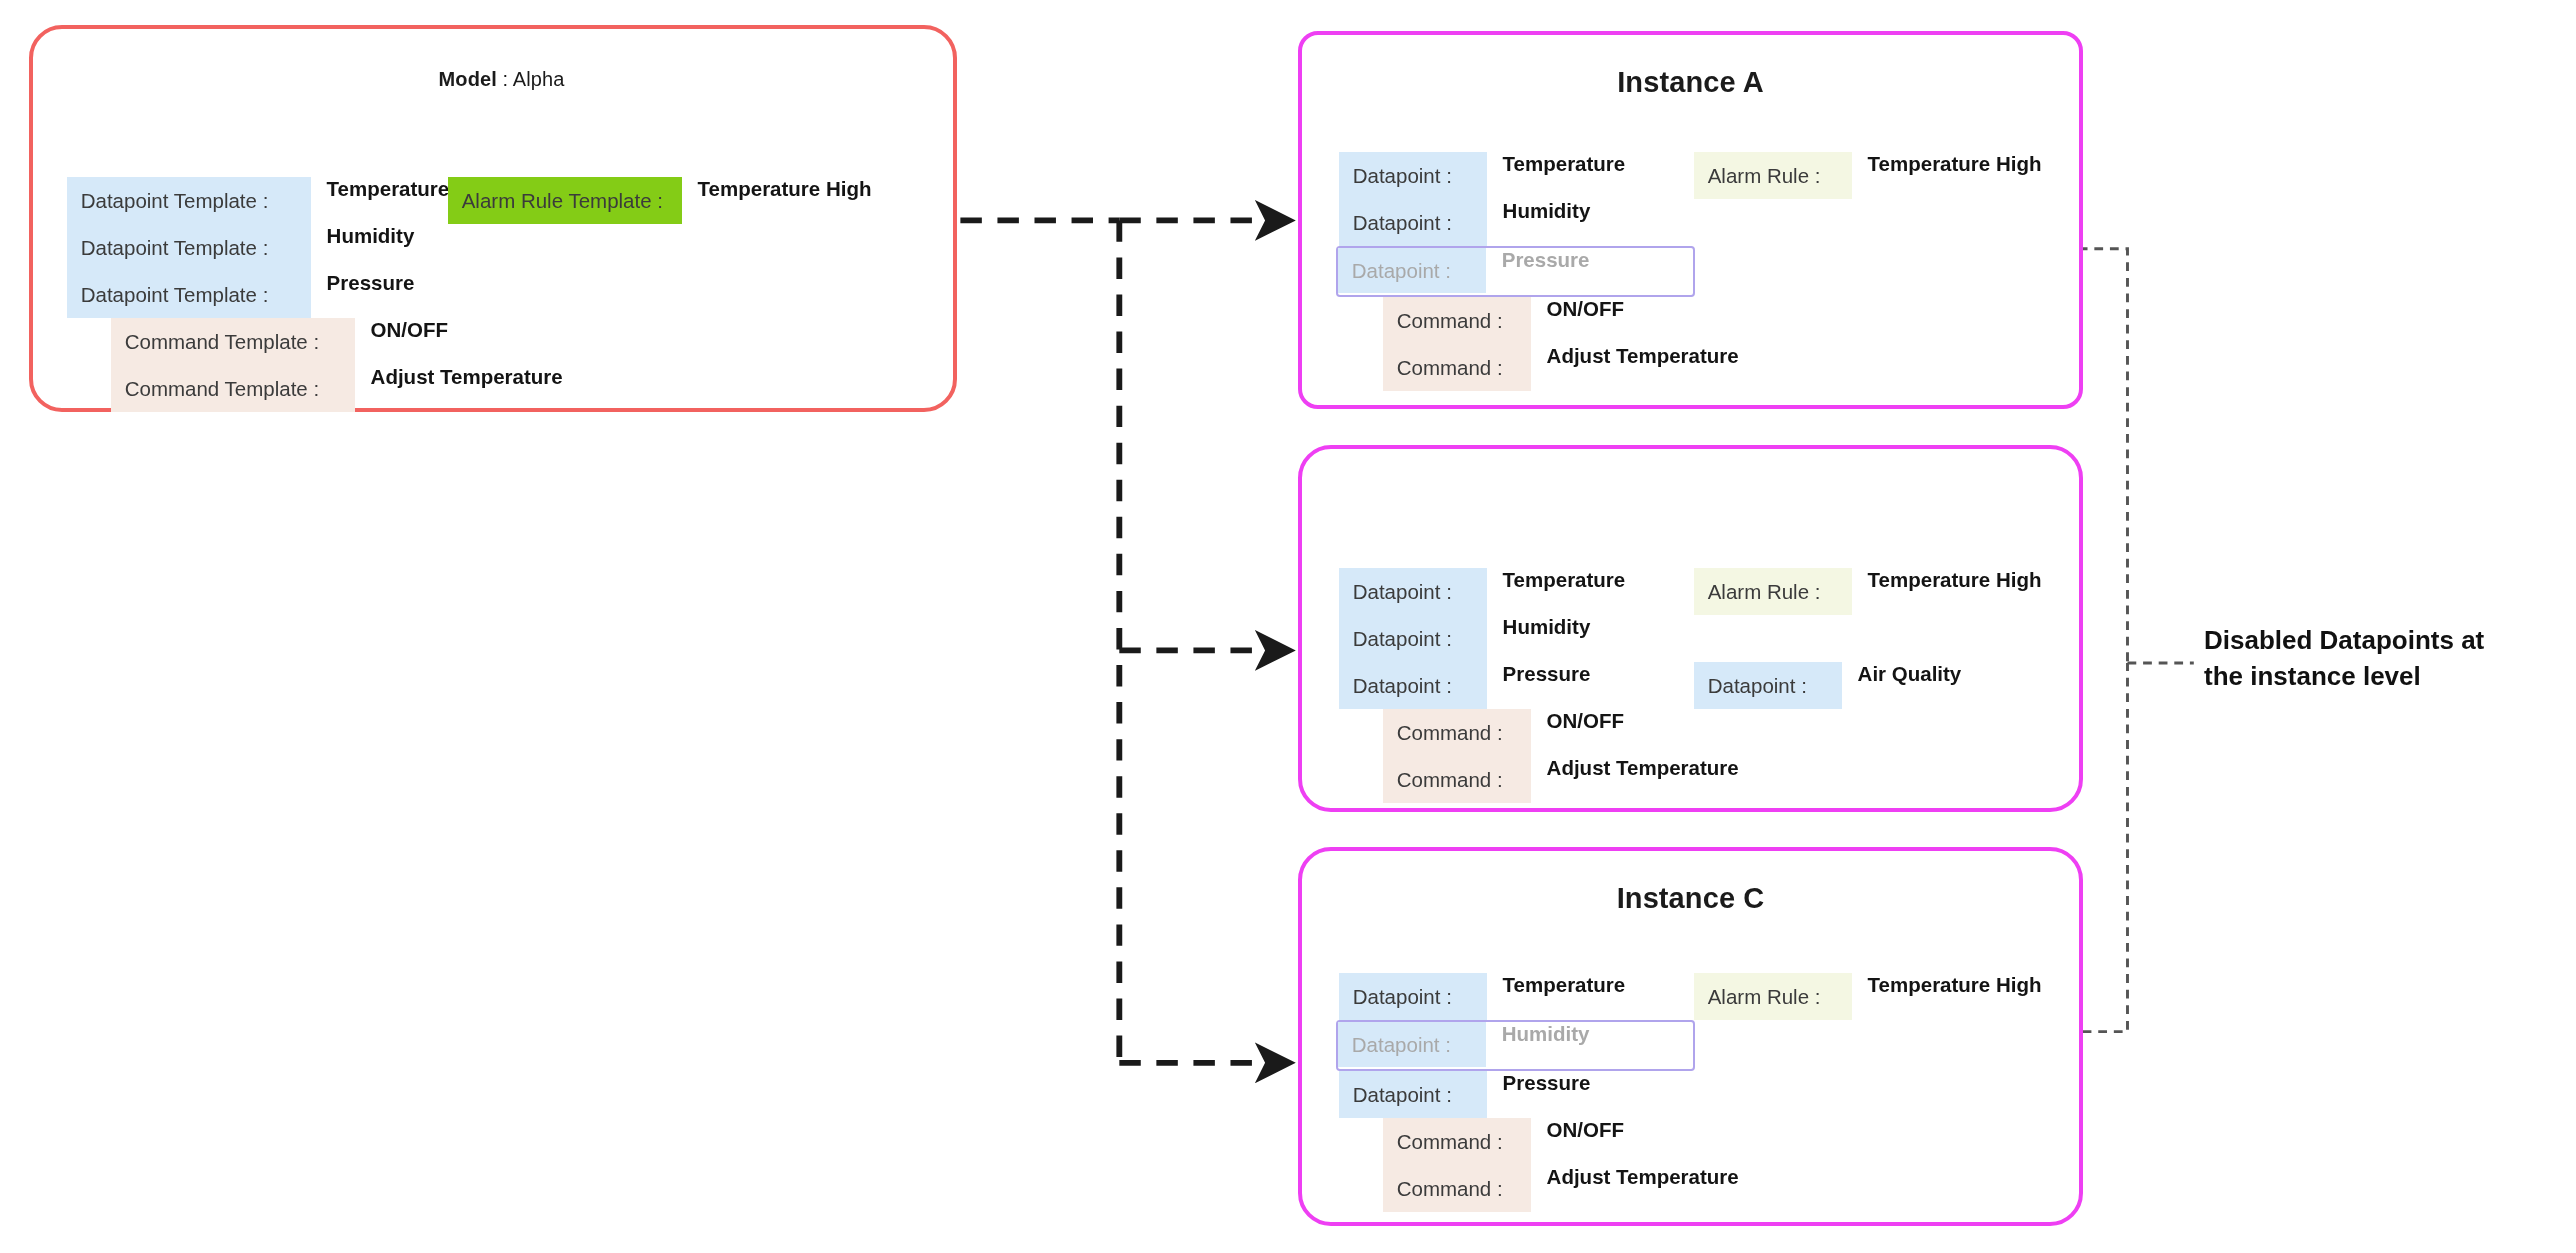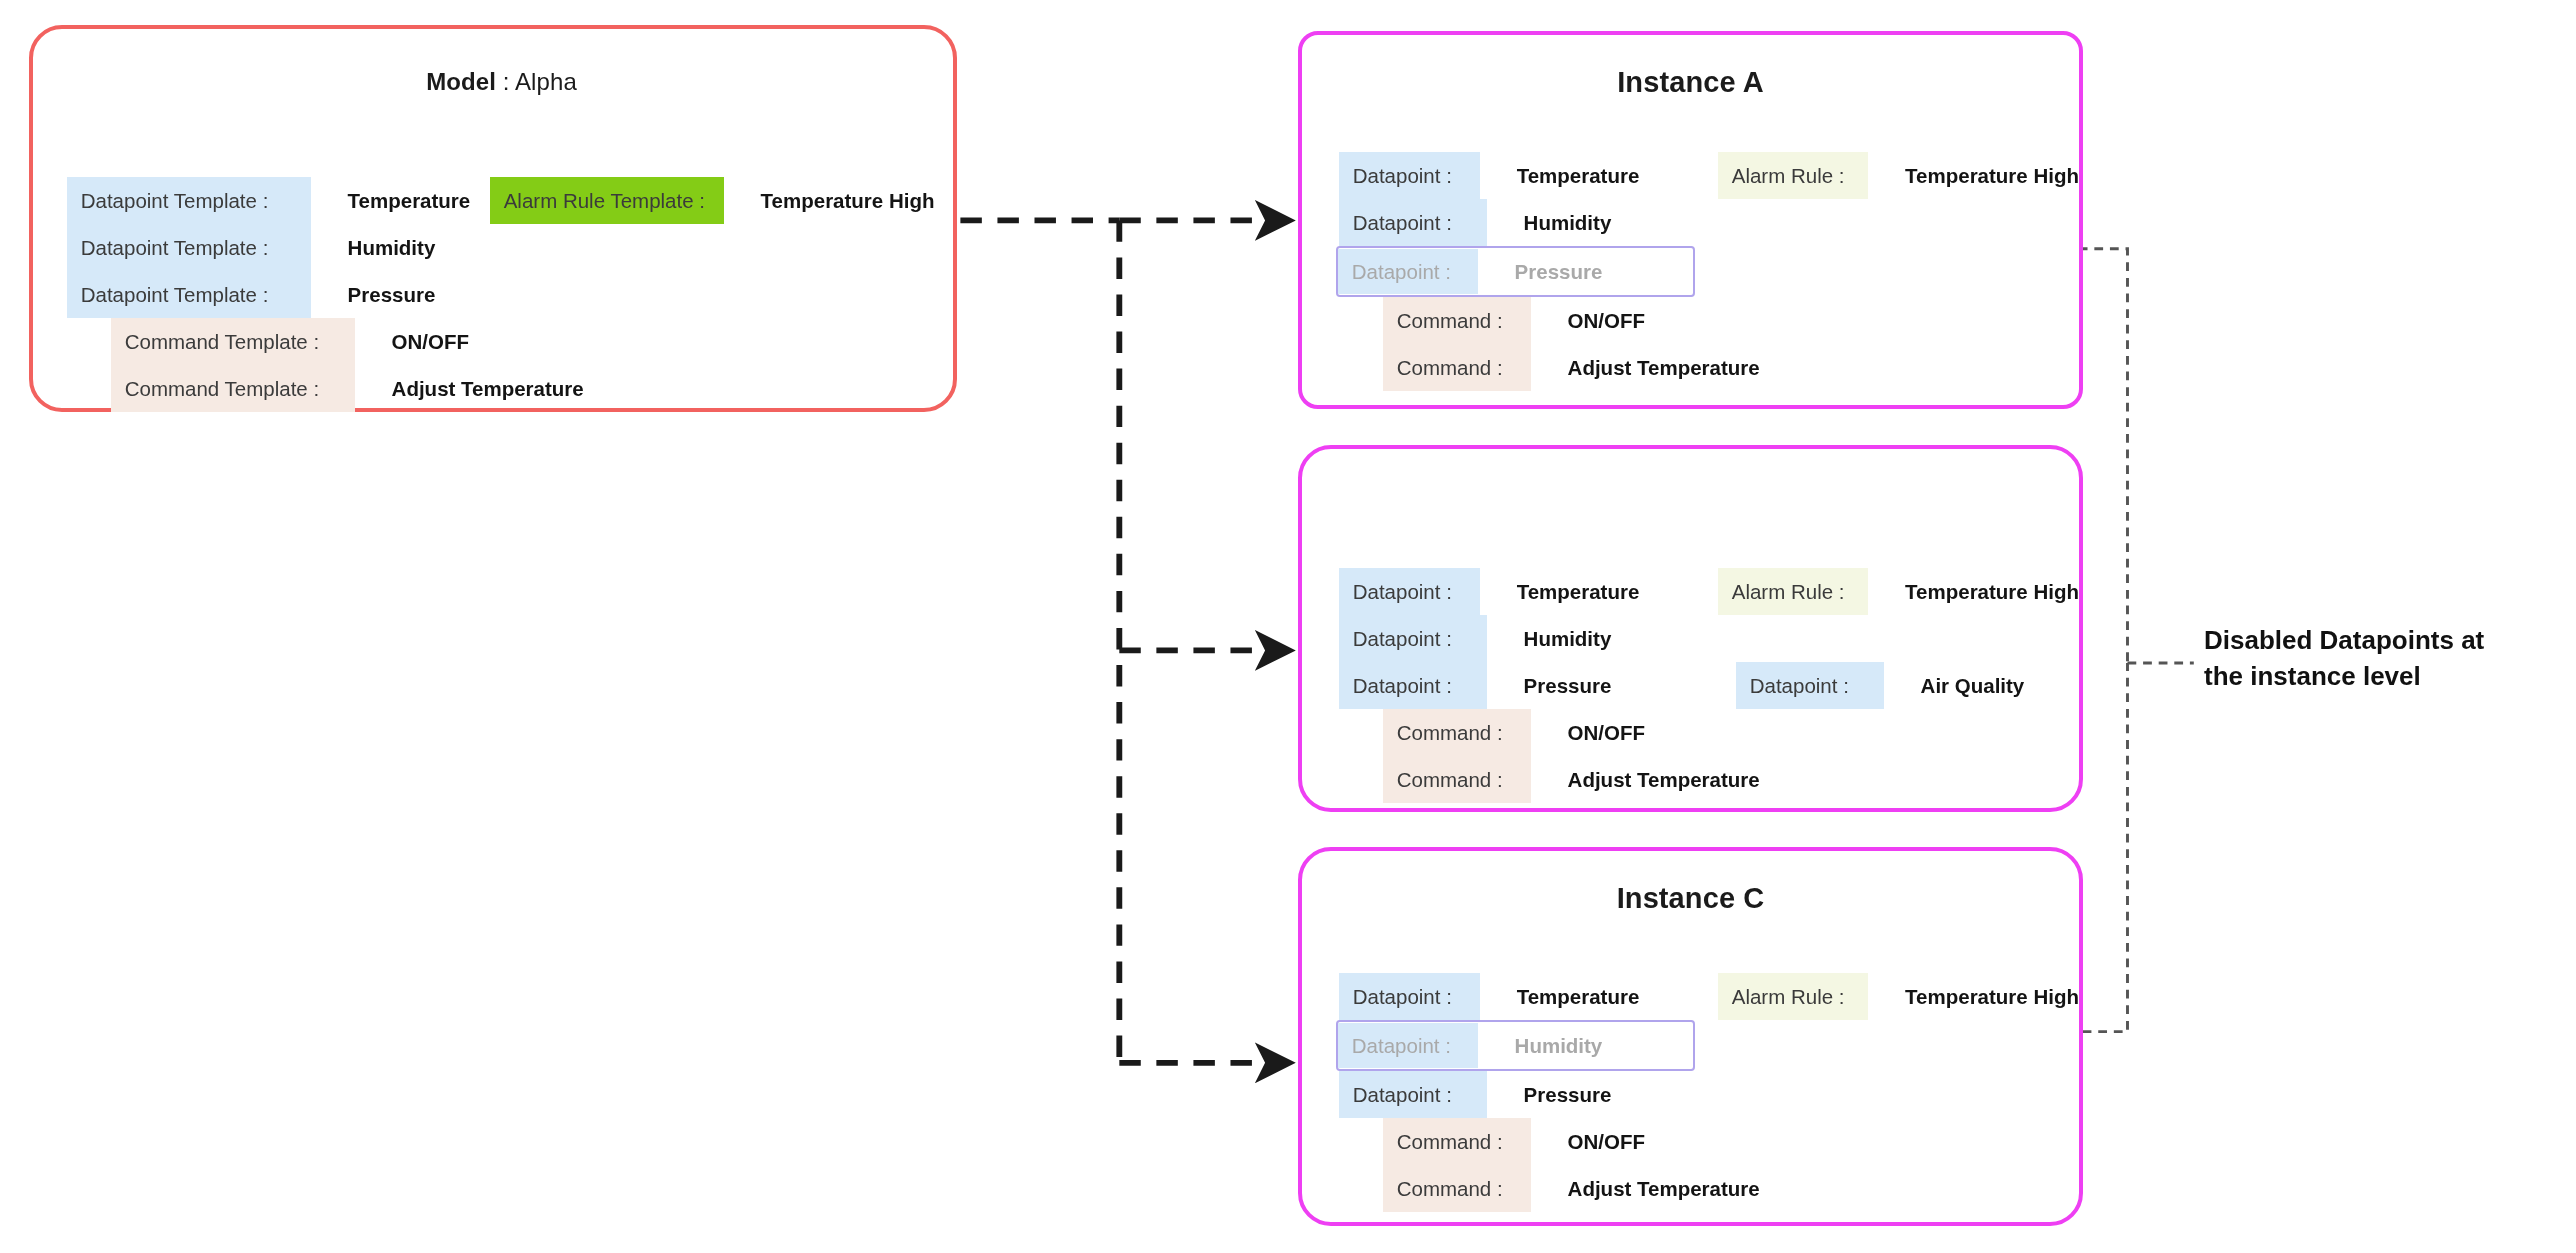--- a/index.html
+++ b/index.html
@@ -43,40 +43,38 @@
   .card.inst-c{ top:847px; height:379px; }
 
   .card-title{
     text-align:center;
     font-size:30px;
     font-weight:400;
     color:#1b1b1b;
     margin-top:31px;
     letter-spacing:0.1px;
   }
-  .card.model .card-title{ margin-top:39px; font-size:24px;padding-left:17px; }
+  .card.model .card-title{ margin-top:39px; font-size:20px;padding-left:17px; }
   .card-title b{ font-weight:700; }
   .card.instance .card-title{ font-weight:700; font-size:29px; }
 
   
   .rows{
     position:absolute;
     left:0; right:0;
   }
   .card.model .rows{ top:148px; padding-left:34px; }
   .card.inst-a .rows{ top:117px; padding-left:37px; }
   .card.inst-b .rows{ top:119px; padding-left:37px; }
   .card.inst-c .rows{ top:122px; padding-left:37px; }
 
   .row{
     display:flex;
-    align-items:center;
     height:47px;
     position:relative;
-    gap:21px;
   }
   .chip{
     display:inline-flex;
     align-items:center;
     height:100%;
     padding:0 13.7px;
     font-size:20.5px;
     color:#3b3b3b;
     font-weight:400;
     white-space:nowrap;

